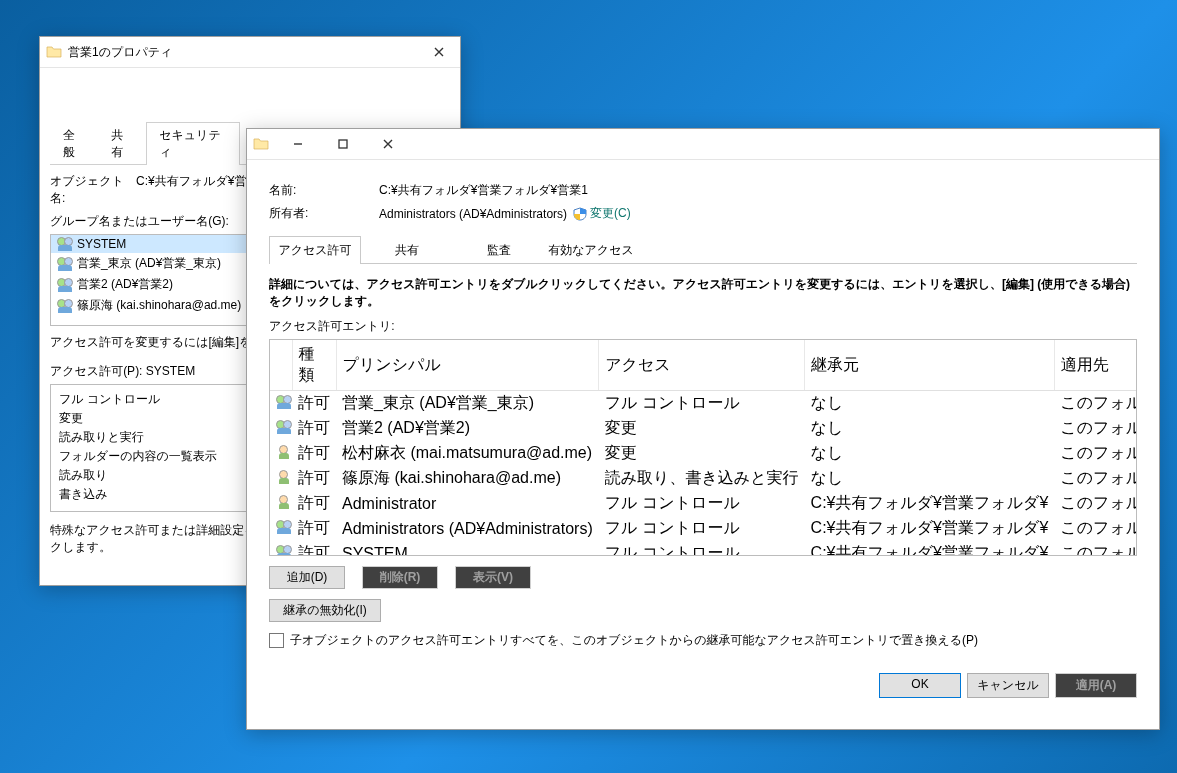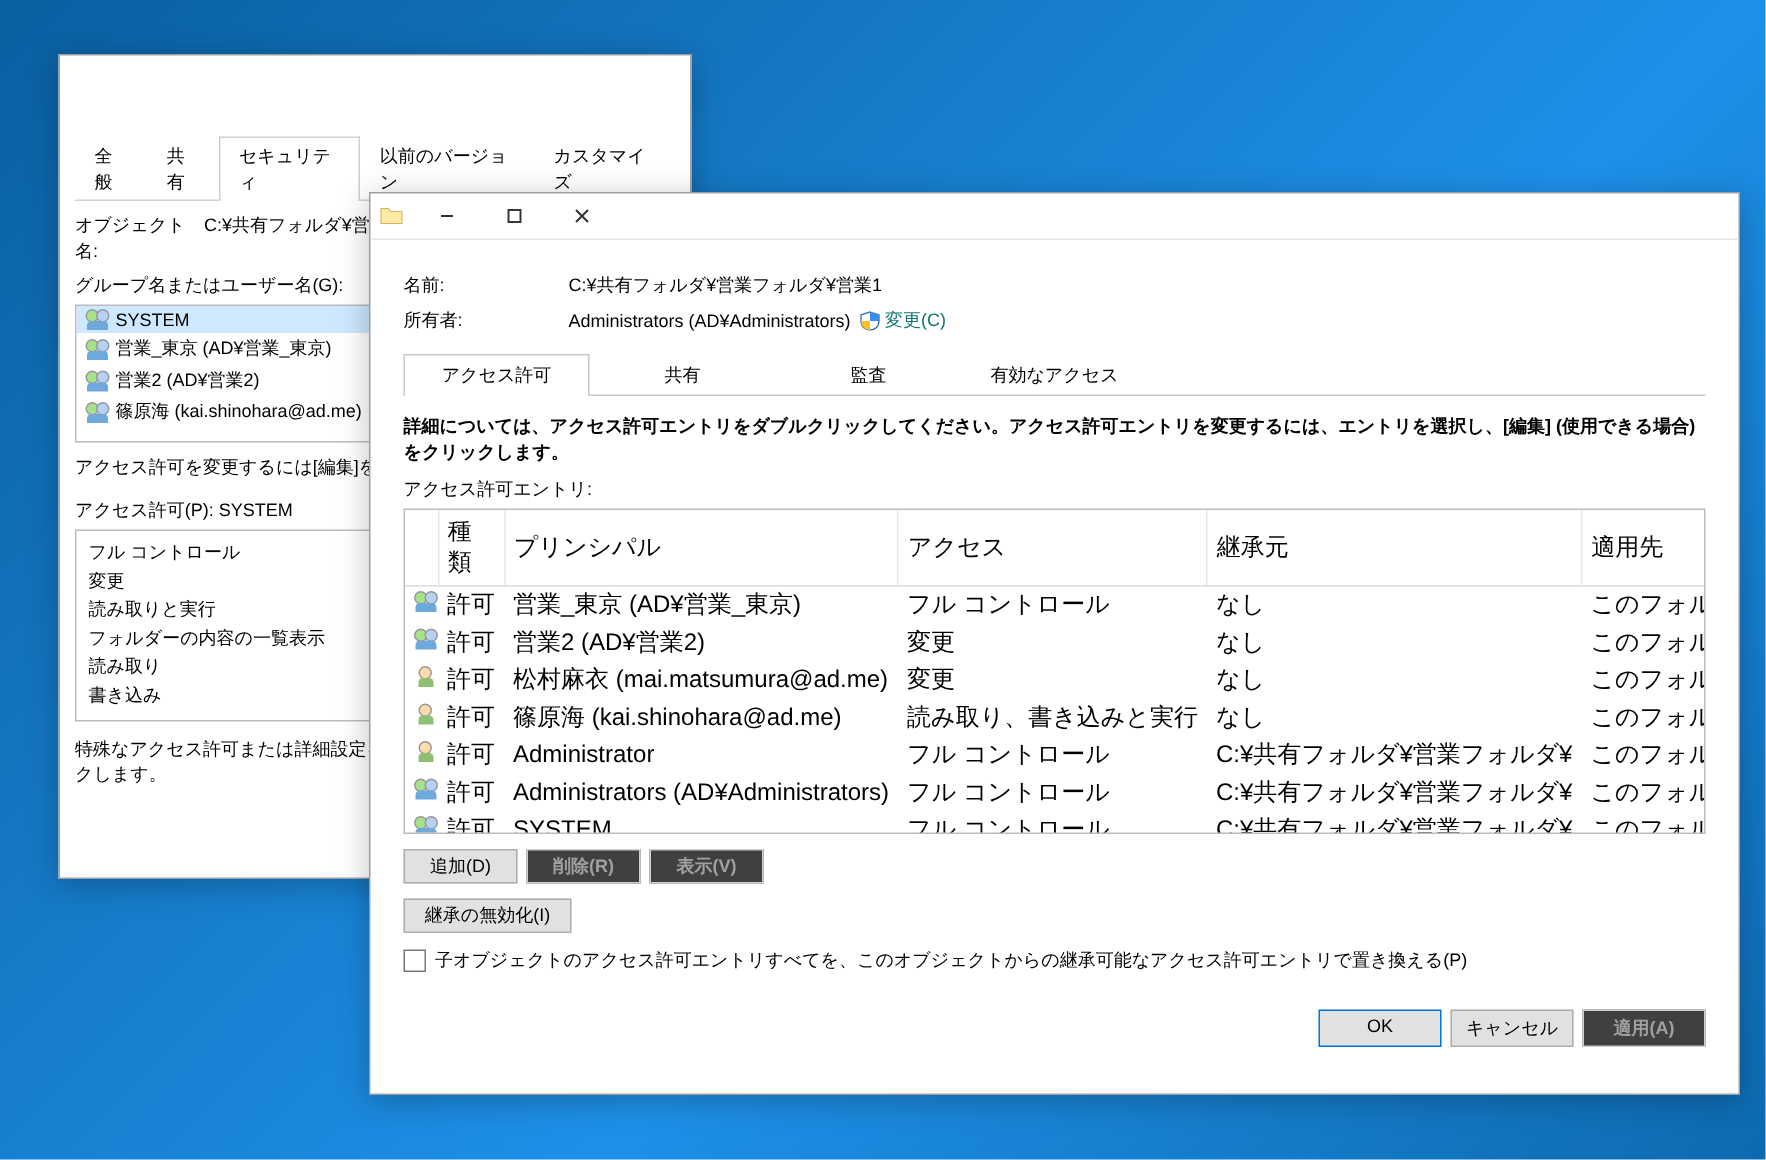--- a/index.html
+++ b/index.html
@@ -78,21 +78,21 @@
   .adv-body{padding:16px 22px 12px 22px;}
   .info-row{display:flex;align-items:center;margin:6px 0;}
   .info-row .k{width:110px;flex-shrink:0;}
   .info-row .v{white-space:nowrap;}
   .shield{
     width:14px;height:14px;display:inline-block;vertical-align:-2px;margin:0 3px 0 6px;
   }
   .link{color:#0f766e;}
   .adv-tabs{display:flex;border-bottom:1px solid #c9c9c9;margin-top:14px;}
   .adv-tabs .tab{
-    width:90px;text-align:center;padding:5px 16px;border:1px solid transparent;
+    width:90px;text-align:center;padding:5px 0;border:1px solid transparent;
     border-bottom:none;margin-bottom:-1px;cursor:default;
   }
   .adv-tabs .tab.active{border-color:#c9c9c9;background:#fff;}
   .desc{margin:12px 0 8px 0;font-weight:bold;}
   .entries-label{margin-bottom:4px;}
   .entries-table{
     border:1px solid #bcbcbc;height:215px;overflow:hidden;
   }
   .entries-table table{width:100%;border-collapse:collapse;font-size:16px;}
   .entries-table th{
@@ -110,21 +110,21 @@
     background:#ffdbac;border:1px solid #999;top:0;
   }
   .pair-ico .h1{left:0;background:#a7e28a;}
   .pair-ico .h2{left:7px;background:#b7d1f4;}
   .pair-ico .b{
     position:absolute;bottom:0;left:1px;width:14px;height:6px;
     border-radius:3px 3px 0 0;background:#6fa8dc;
   }
   .single-ico .h1{left:3px;background:#ffdbac;}
   .single-ico .b{background:#8fbf73;width:10px;left:3px;}
-  .btn-row{display:flex;gap:6px;margin-top:10px;}
+  .btn-row{display:flex;gap:17px;margin-top:10px;}
   .chk-row{display:flex;align-items:center;gap:6px;margin-top:10px;}
   .chk{width:13px;height:13px;border:1px solid #767676;display:inline-block;}
   .adv-footer{
     display:flex;justify-content:flex-end;gap:6px;margin-top:24px;
   }
   .adv-footer .btn{min-width:80px;padding:3px 0;}
   .folder-svg{width:16px;height:16px;}
 </style>
 </head>
 <body>
@@ -145,20 +145,31 @@
       </g>
     <g id="shield-ico">
       <path d="M7 1 L13 3 V7 C13 11 10 13 7 13 C4 13 1 11 1 7 V3 Z" fill="#fff" stroke="#1c60b3" stroke-width="0.8"></path>
       <path d="M7 1 L13 3 V7 H7 Z" fill="#3b8ee8"></path>
       <path d="M7 13 C4 13 1 11 1 7 H7 Z" fill="#f6c02c"></path>
     </g>
   </defs>
 </svg>
 
 <div class="window win-props">
+  <div class="titlebar">
+    <svg class="ico folder-svg">
+        <use href="#folder-ico"></use>
+      </svg>
+    <span class="ttl">営業1のプロパティ</span>
+    <div class="close">
+      <svg>
+          <use href="#x-ico"></use>
+        </svg>
+    </div>
+  </div>
   <div class="body-pad">
     <div class="tabs" id="props-tabs">
         <div class="tab">全般</div>
         <div class="tab">共有</div>
         <div class="tab active">セキュリティ</div>
         <div class="tab">以前のバージョン</div>
         <div class="tab">カスタマイズ</div>
       </div>
 
     <div class="row">

